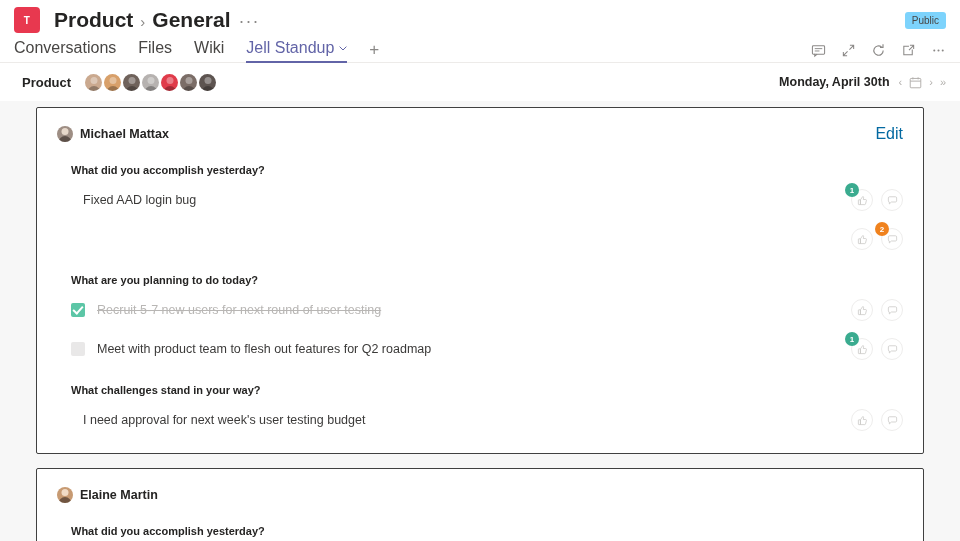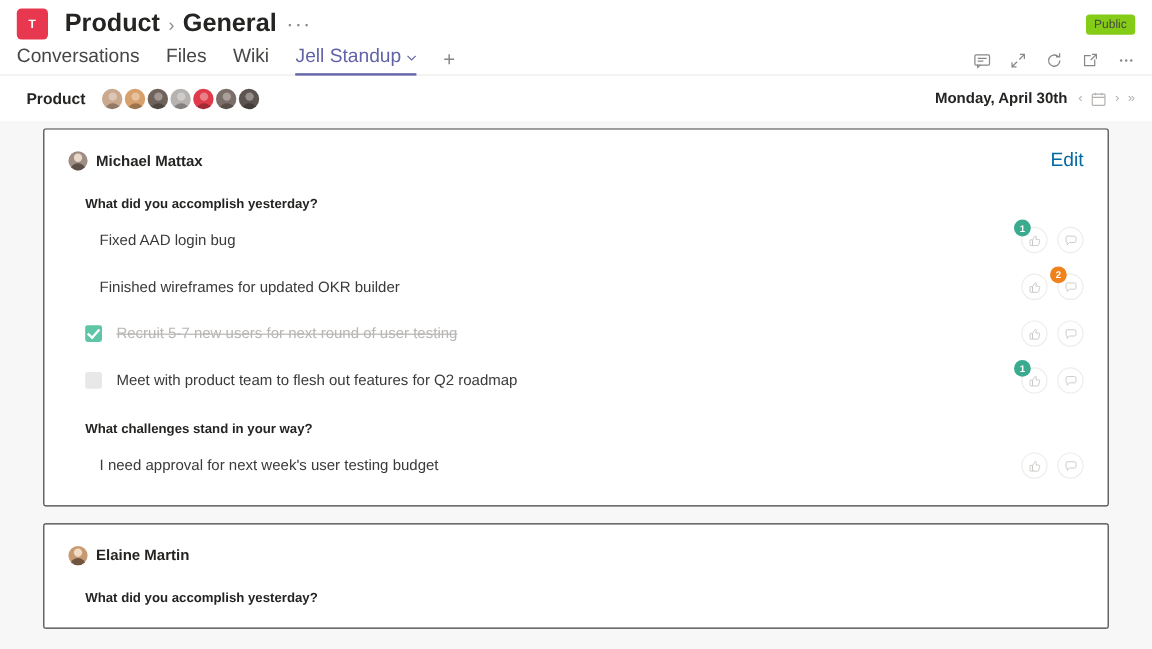--- a/index.html
+++ b/index.html
@@ -27,21 +27,21 @@
   .crumbs { display: flex; align-items: baseline; margin-left: 14px; }
   .crumb-team { font-size: 21px; font-weight: 600; color: #252423; }
   .crumb-sep { font-size: 15px; color: #8a8886; margin: 0 7px; }
   .crumb-chan { font-size: 21px; font-weight: 700; color: #252423; }
   .crumb-more {
     font-size: 18px; color: #8a8886; margin-left: 8px; letter-spacing: 1px;
     line-height: 10px;
   }
   .topbar-right { margin-left: auto; display: flex; align-items: center; }
   .public-badge {
-    font-size: 10px; color: #484644; background: #84cc16;
+    font-size: 10px; color: #484644; background: #7dd3fc;
     padding: 3px 7px; border-radius: 3px;
   }
 
   
   .tabstrip {
     height: 23px; display: flex; align-items: flex-end;
     padding: 0 14px; border-bottom: 1px solid #edebe9;
     background: #ffffff; position: relative;
   }
   .tab {
@@ -285,37 +285,37 @@
           <span class="rbtn">
 
             <svg width="11" height="11" viewBox="0 0 16 16">
                 <path d="M2 4.2c0-.9.7-1.6 1.6-1.6h8.8c.9 0 1.6.7 1.6 1.6v4.4c0 .9-.7 1.6-1.6 1.6H6.4L3.4 13V10.2h-.1A1.6 1.6 0 0 1 2 8.6z" fill="none" stroke="#c9c7c5" stroke-width="1.1"></path>
               </svg>
           </span>
         </div>
       </div>
 
       <div class="answer-row">
-        <span class="answer-text">Finished wireframes for updated OKR builder</span>
         <div class="reactions">
           <span class="rbtn">
             <svg width="11" height="11" viewBox="0 0 16 16">
                 <path d="M5 14V7l3.2-4.6c.9-.3 1.5.3 1.4 1.1L9.2 6.6h3.4c.8 0 1.3.7 1.1 1.4l-1.3 5c-.1.6-.6 1-1.2 1H5z" fill="none" stroke="#c9c7c5" stroke-width="1.1"></path>
                 <rect x="2" y="7" width="3" height="7" rx=".6" fill="none" stroke="#c9c7c5" stroke-width="1.1"></rect>
               </svg>
           </span>
           <span class="rbtn">
             <span class="badge orange">2</span>
             <svg width="11" height="11" viewBox="0 0 16 16">
                 <path d="M2 4.2c0-.9.7-1.6 1.6-1.6h8.8c.9 0 1.6.7 1.6 1.6v4.4c0 .9-.7 1.6-1.6 1.6H6.4L3.4 13V10.2h-.1A1.6 1.6 0 0 1 2 8.6z" fill="none" stroke="#c9c7c5" stroke-width="1.1"></path>
               </svg>
           </span>
         </div>
       </div>
 
+      <div class="question">What are you planning to do today?</div>
 
       <div class="answer-row task done">
         <span class="checkbox checked"></span>
         <span class="answer-text">Recruit 5-7 new users for next round of user testing</span>
         <div class="reactions">
           <span class="rbtn">
             <svg width="11" height="11" viewBox="0 0 16 16">
                 <path d="M5 14V7l3.2-4.6c.9-.3 1.5.3 1.4 1.1L9.2 6.6h3.4c.8 0 1.3.7 1.1 1.4l-1.3 5c-.1.6-.6 1-1.2 1H5z" fill="none" stroke="#c9c7c5" stroke-width="1.1"></path>
                 <rect x="2" y="7" width="3" height="7" rx=".6" fill="none" stroke="#c9c7c5" stroke-width="1.1"></rect>
               </svg>

